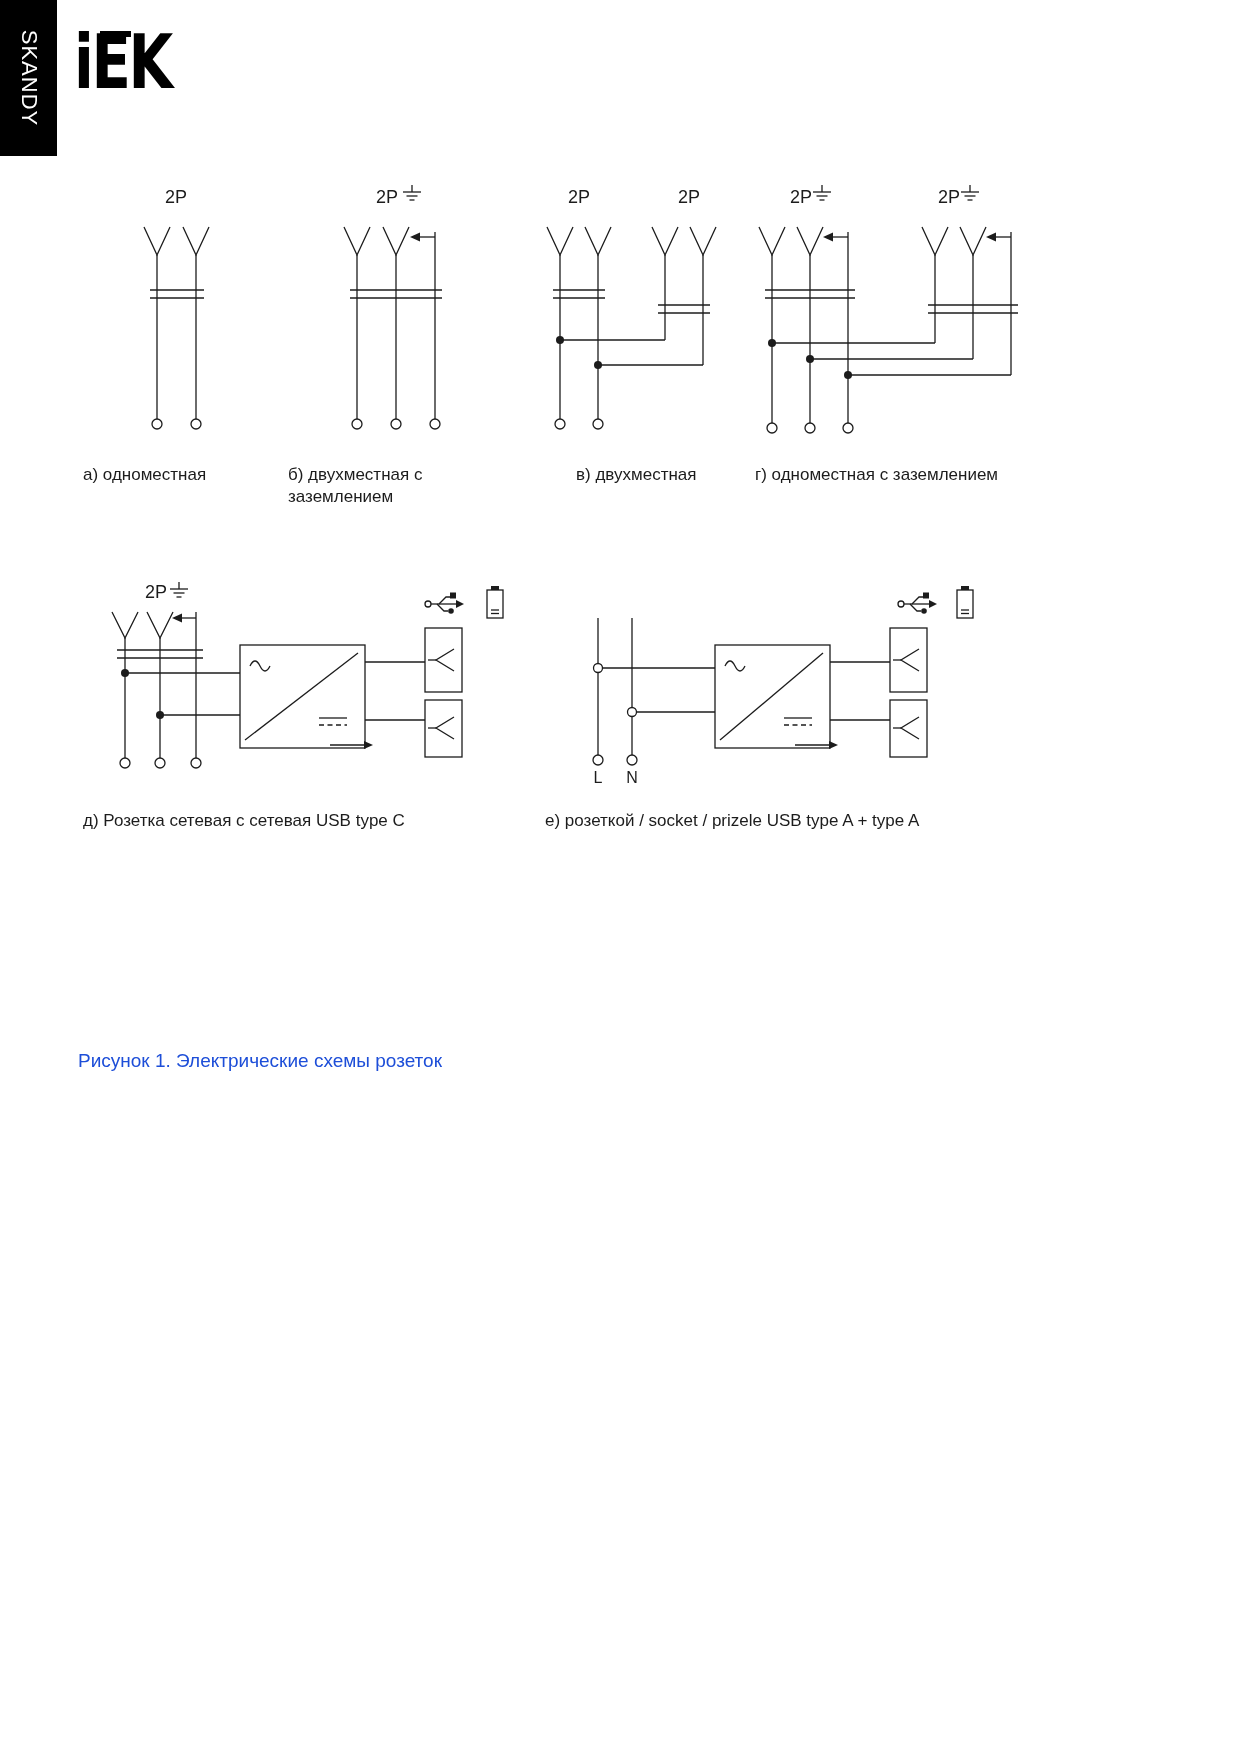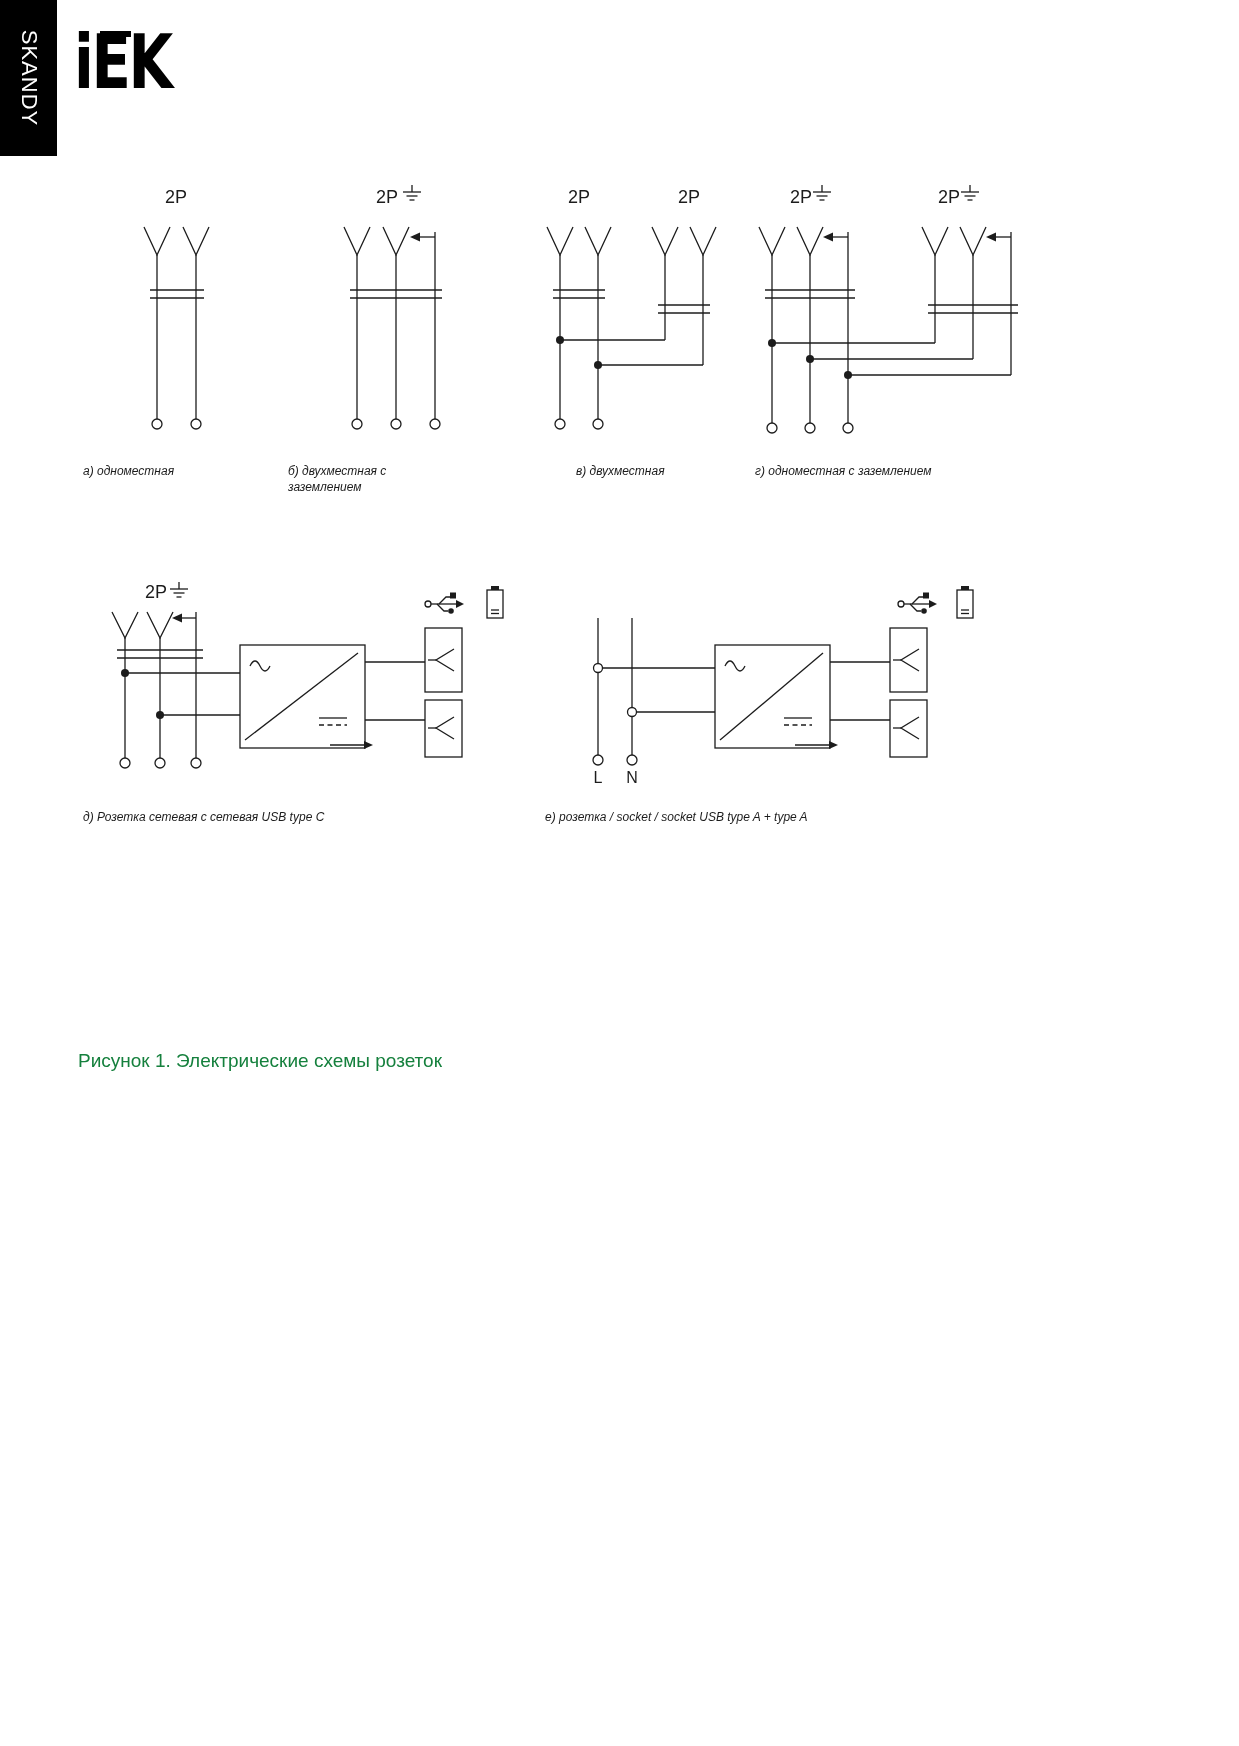--- a/index.html
+++ b/index.html
@@ -22,22 +22,22 @@
     transform:scaleX(0.78); transform-origin:0 0;
   }
   .logo-bar { position:absolute; left:26px; top:3px; width:31px; height:6px; background:#000; }
   .diag { position:absolute; }
   .diag .ln   { stroke:#1c1c1c; stroke-width:1.3; fill:none; }
   .diag .dash { stroke:#1c1c1c; stroke-width:1.3; fill:none; stroke-dasharray:5 3.5; }
   .diag .term { fill:#fff; stroke:#1c1c1c; stroke-width:1.3; }
   .diag .dot  { fill:#1c1c1c; stroke:none; }
   .diag .ah   { fill:#1c1c1c; stroke:none; }
   .diag text  { font-family:"Liberation Sans", sans-serif; fill:#1c1c1c; }
-  .caption { position:absolute; font-size:12px; line-height:1.3; color:#1c1c1c;font-style:italic; }
-  .fig-caption { position:absolute; left:78px; top:1050px; font-size:19px; color:#15803d; }
+  .caption { position:absolute; font-size:17px; line-height:1.3; color:#1c1c1c; }
+  .fig-caption { position:absolute; left:78px; top:1050px; font-size:19px; color:#1d4ed8; }
 </style>
 </head>
 <body>
 
 <div class="page">
 
   <div class="side-tab">
     <span class="side-tab-text">SKANDY</span>
   </div>
 
@@ -291,17 +291,17 @@
       <path class="ln" d="M335,26 L342,33 L346,33"></path>
       <circle class="dot" cx="349" cy="33" r="2.8"></circle>
     </g>
     <g>
       <rect class="dot" x="386" y="8" width="8" height="4"></rect>
       <rect class="term" x="382" y="12" width="16" height="28"></rect>
       <line class="ln" x1="386" y1="32" x2="394" y2="32"></line>
       <line class="ln" x1="386" y1="35.5" x2="394" y2="35.5"></line>
     </g>
   </svg>
-  <div class="caption" style="left:545px;top:810px">е) розетка / socket / socket USB type A + type A</div>
+  <div class="caption" style="left:545px;top:810px">е) розеткой / socket / prizele USB type A + type A</div>
 
   <div class="fig-caption">Рисунок 1. Электрические схемы розеток</div>
 
 </div>
 
 </body></html>

